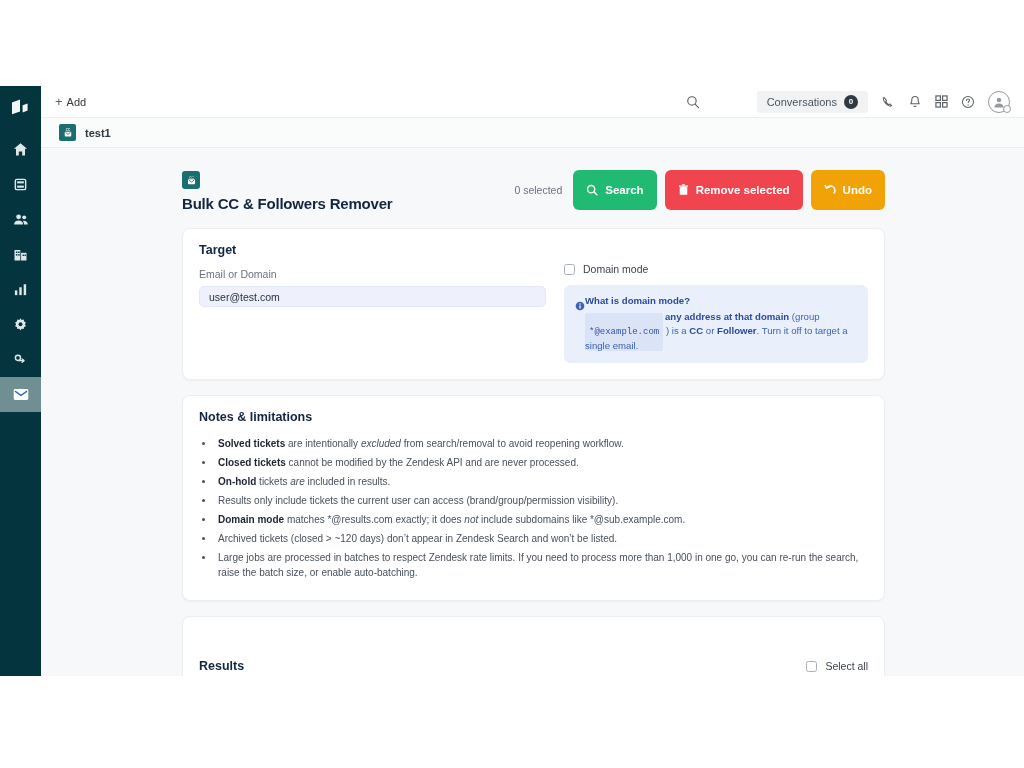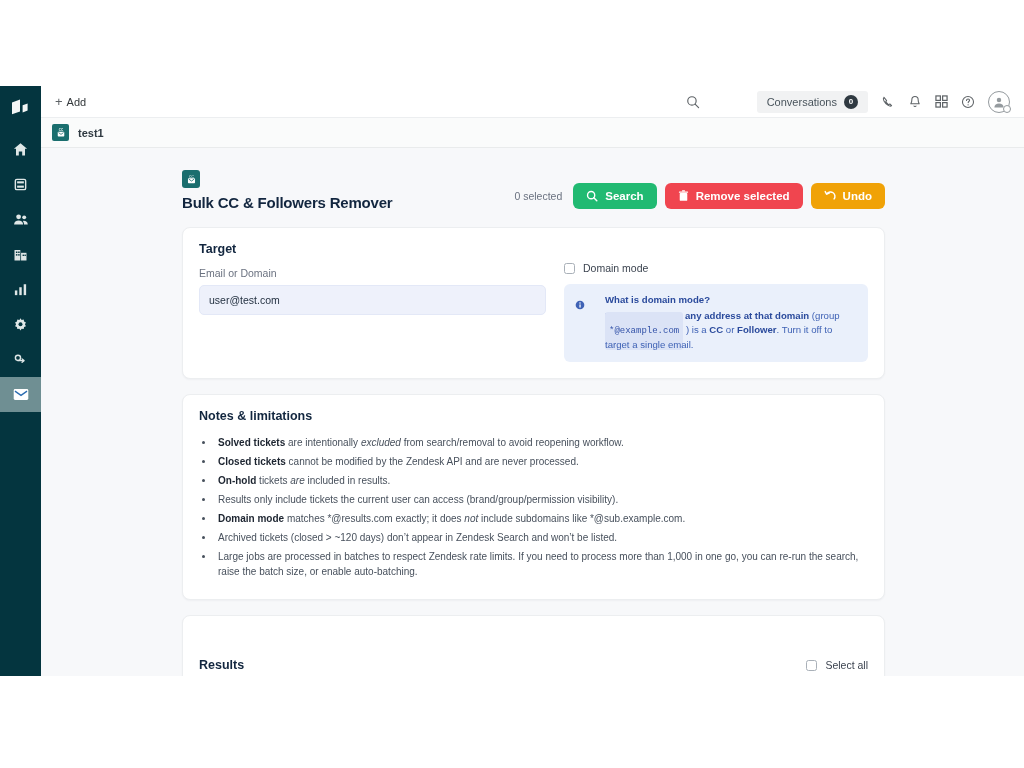--- a/index.html
+++ b/index.html
@@ -76,21 +76,21 @@
   }
   .avatar-dot {
     position: absolute; right: -2px; bottom: -1px;
     width: 8px; height: 8px; border-radius: 50%;
     background: #fff; border: 1.3px solid #949a9e;
   }
 
   .tabbar {
     height: 30px; background: #fafbfb;
     display: flex; align-items: center;
-    padding-left: 5px;
+    padding-left: 12px;
     border-bottom: 1px solid #e9ebec;
   }
   .tab {
     display: flex; align-items: center; gap: 9px;
     font-size: 11px; font-weight: bold; color: #2f3941;
     cursor: pointer; padding: 0 6px;
   }
   .app-glyph {
     width: 17px; height: 17px; border-radius: 2px;
     background: #1a6e6e;
@@ -118,21 +118,21 @@
   }
   .page-title {
     font-size: 15px; font-weight: bold; color: #12263f;
     letter-spacing: -0.2px;
   }
   .actions { display: flex; align-items: center; gap: 8px; padding-bottom: 2px; }
   .selected-count { font-size: 10.5px; color: #6b7280; margin-right: 3px; }
   .btn {
     display: flex; align-items: center; gap: 7px;
     border: none; border-radius: 6px;
-    height: 26px; padding: 8px 13px;
+    height: 40px; padding: 8px 13px;
     color: #ffffff; font-size: 11.5px; font-weight: bold;
     font-family: "Liberation Sans", sans-serif;
     cursor: pointer; white-space: nowrap;
   }
   .btn svg { display: block; }
 
   .card {
     background: #ffffff;
     border: 1px solid #eceef0;
     border-radius: 8px;
@@ -141,42 +141,42 @@
   }
   .card-title {
     font-size: 12.5px; font-weight: bold; color: #12263f;
   }
 
   
   .target-card { padding: 14px 16px 16px; display: flex; }
   .target-left { width: 347px; flex: 0 0 347px; }
   .field-label { font-size: 10.5px; color: #6b7280; margin: 11px 0 6px; }
   .email-input {
-    width: 100%; height: 30px;
+    width: 100%; height: 21px;
     background: #eef1fb; border: 1px solid #e3e8f7;
     border-radius: 5px;
     font-size: 10.5px; color: #1f2d3d;
     padding: 0 9px;
     font-family: "Liberation Sans", sans-serif;
   }
   .target-right { flex: 1; padding-left: 18px; padding-top: 20px; }
   .chk-row { display: flex; align-items: center; gap: 8px; cursor: pointer; }
   .chk {
     width: 11px; height: 11px; flex: 0 0 11px;
     border: 1.2px solid #a9b0b8; border-radius: 2.5px;
     background: #fff;
   }
   .chk-label { font-size: 10.5px; color: #3c4450; }
 
   .info-box {
     margin-top: 10px;
     background: #eaf0fb;
     border-radius: 6px;
     padding: 9px 12px 10px 11px;
-    display: flex; gap: 20px;
+    display: flex; gap: 0;
   }
   .info-icon {
     width: 10px; height: 10px; flex: 0 0 10px;
     margin-top: 3px;
   }
   .info-body { font-size: 9.6px; line-height: 1.45; color: #3f62b5; }
   .info-head { font-weight: bold; color: #2a4a9c; display: block; margin-bottom: 2px; }
   .info-body b { color: #2a4a9c; }
   code.chip {
     background: #dbe3f6; border-radius: 3px;

